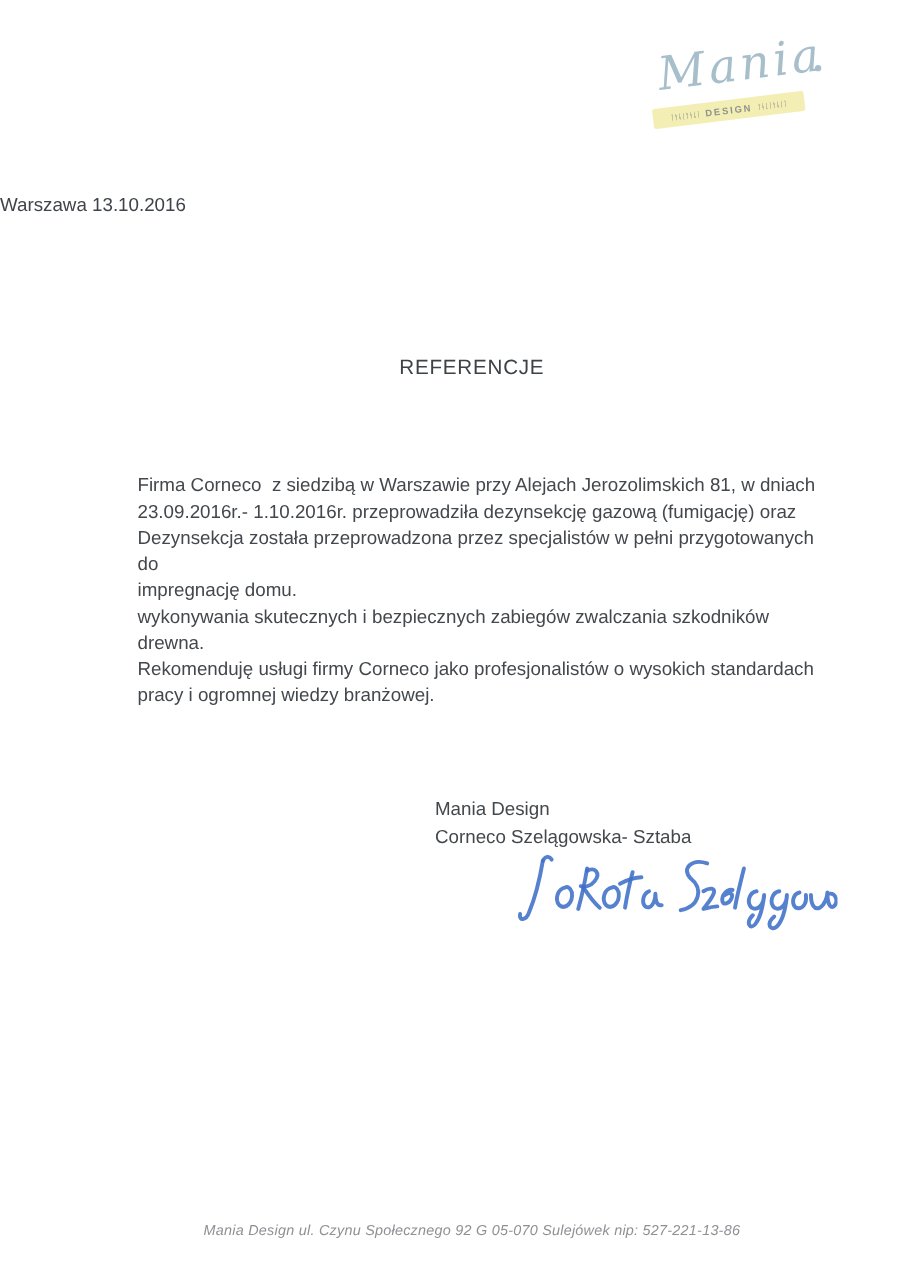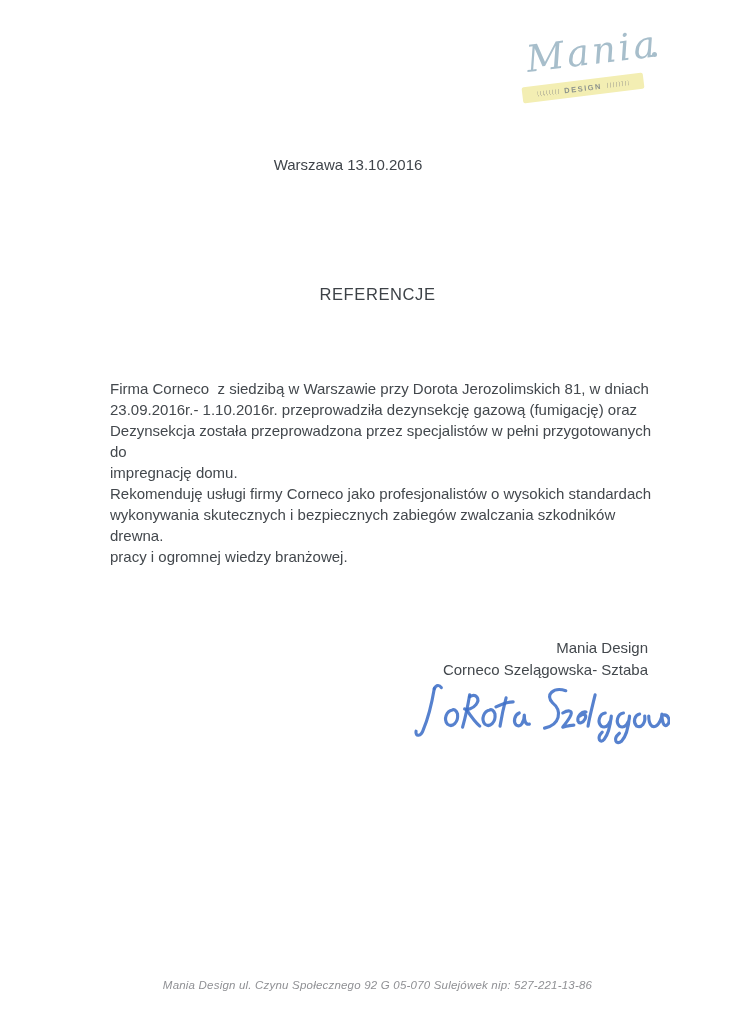--- a/index.html
+++ b/index.html
@@ -20,29 +20,29 @@
   .ribbon{
     position:absolute;left:22px;top:52px;width:122px;height:16px;
     background:#f3eeb3;border-radius:2px;transform:rotate(-7deg);
     display:flex;align-items:center;justify-content:center;gap:5px;
   }
   .ribbon-hatch{width:22px;height:5px;
     background:repeating-linear-gradient(90deg,#c6c3a0 0 1px,transparent 1px 3px);}
   .ribbon-label{font-size:7.5px;font-weight:bold;letter-spacing:1.5px;color:#8e948d;}
 
   
-  .dateline{position:absolute;top:156px;left:0;width:640px;text-align:center;
-    font-size:15px;color:#3f444a;margin-left:28px;}
+  .dateline{position:absolute;top:156px;left:0;width:640px;text-align:left;
+    font-size:15px;color:#3f444a;}
   .doc-title{position:absolute;top:285px;left:10px;width:735px;text-align:center;
     font-size:16.5px;letter-spacing:.6px;color:#3d4247;}
   .body-text{position:absolute;left:110px;top:378px;width:556px;
     font-size:15px;line-height:21px;color:#43484d;}
   .body-text .line{white-space:pre-wrap;}
 
-  .sig-text{position:absolute;top:637px;left:348px;width:300px;text-align:right;
+  .sig-text{position:absolute;top:637px;left:348px;width:300px;text-align:left;
     font-size:15px;line-height:21.5px;color:#43484d;}
 
   .signature-svg{position:absolute;left:412px;top:681px;width:258px;height:68px;}
   .signature-svg path{fill:none;stroke:#3f6fc7;stroke-width:3.1;
     stroke-linecap:round;stroke-linejoin:round;opacity:.88;}
 
   .footer{position:absolute;top:979px;left:10px;width:735px;text-align:center;
     font-style:italic;font-size:11.5px;letter-spacing:.2px;color:#8f9094;}
 </style>
 </head>
@@ -58,26 +58,26 @@
       <span class="ribbon-label">DESIGN</span>
       <span class="ribbon-hatch"></span>
     </div>
   </div>
 
   <div class="dateline">Warszawa 13.10.2016</div>
 
   <div class="doc-title">REFERENCJE</div>
 
   <div class="body-text">
-    <div class="line">Firma Corneco  z siedzibą w Warszawie przy Dorota Jerozolimskich 81, w dniach</div>
+    <div class="line">Firma Corneco  z siedzibą w Warszawie przy Alejach Jerozolimskich 81, w dniach</div>
     <div class="line">23.09.2016r.- 1.10.2016r. przeprowadziła dezynsekcję gazową (fumigację) oraz</div>
     <div class="line">Dezynsekcja została przeprowadzona przez specjalistów w pełni przygotowanych do</div>
     <div class="line">impregnację domu.</div>
+    <div class="line">wykonywania skutecznych i bezpiecznych zabiegów zwalczania szkodników drewna.</div>
     <div class="line">Rekomenduję usługi firmy Corneco jako profesjonalistów o wysokich standardach</div>
-    <div class="line">wykonywania skutecznych i bezpiecznych zabiegów zwalczania szkodników drewna.</div>
     <div class="line">pracy i ogromnej wiedzy branżowej.</div>
   </div>
 
   <div class="sig-text">
     <div>Mania Design</div>
     <div>Corneco Szelągowska- Sztaba</div>
   </div>
 
   <svg class="signature-svg" viewBox="0 0 255 66" role="img">
 

